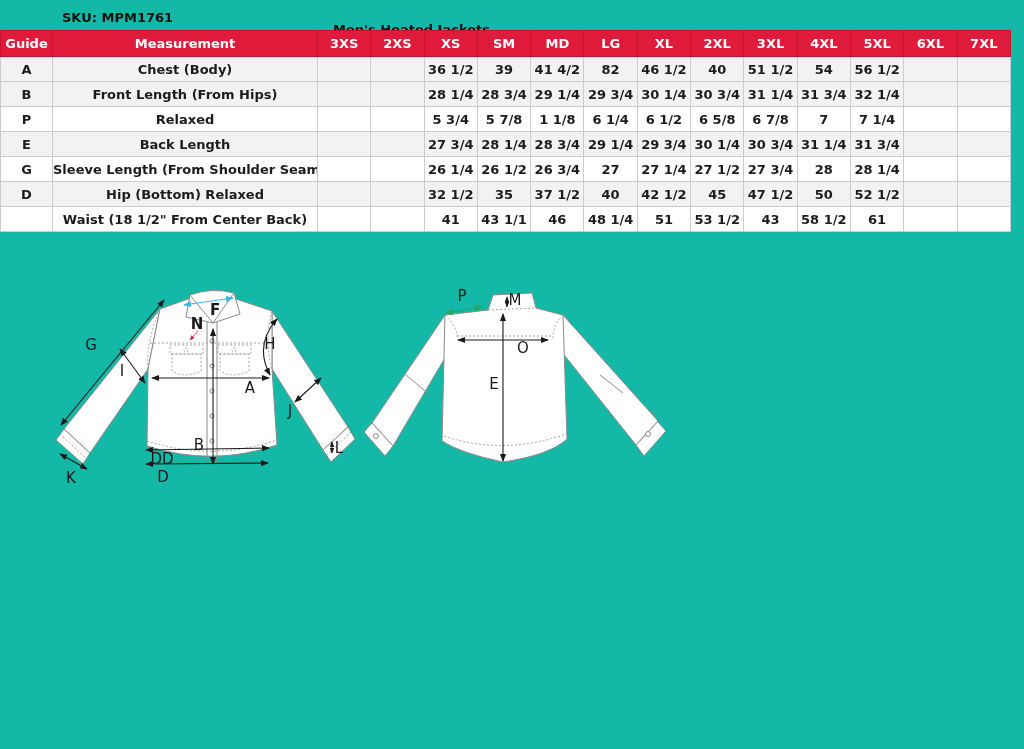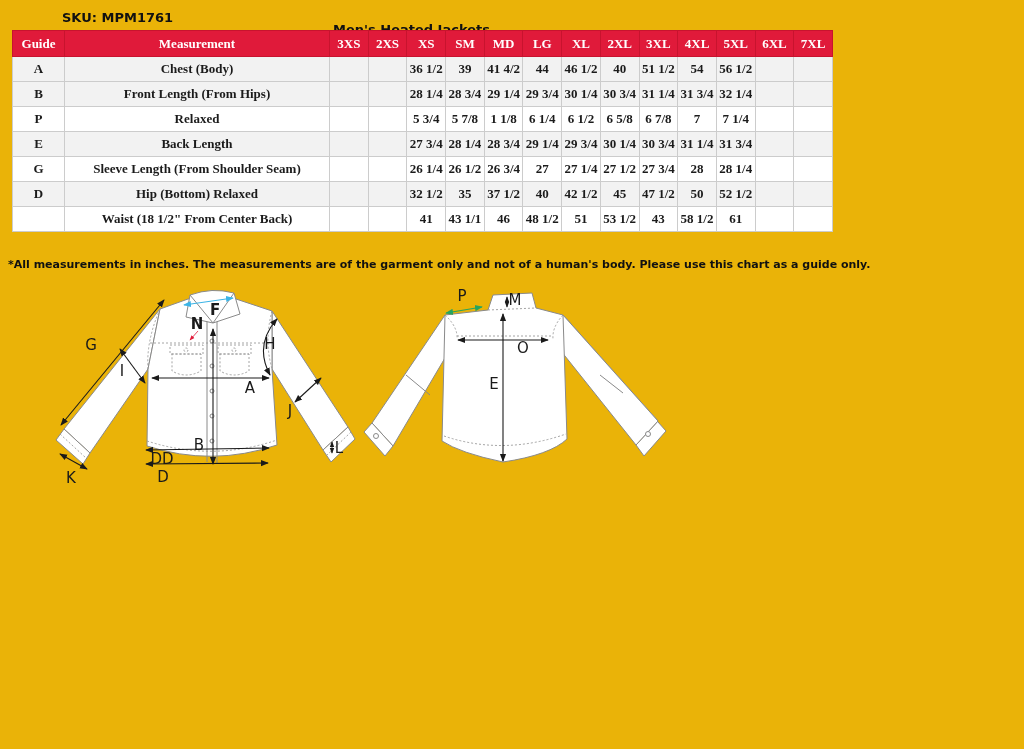--- a/index.html
+++ b/index.html
@@ -1,22 +1,22 @@
 <!DOCTYPE html>
 <html><head>
 <meta charset="utf-8">
 <style>
   html,body{margin:0;padding:0;background:#ffffff;}
-  #page{position:relative;width:1024px;height:749px;background:#eab308;overflow:hidden;
+  #page{position:relative;width:1024px;height:749px;background:#14b8a6;overflow:hidden;
         font-family:"DejaVu Sans","Liberation Sans",sans-serif;}
   .titletext{position:absolute;top:10px;font-size:13px;font-weight:bold;color:#111;white-space:nowrap;}
   #sku{left:62px;}
   #charttitle{left:333px;margin-top:12px;}
-  table#sizetable{position:absolute;left:12px;top:30px;width:821px;border-collapse:collapse;
-        table-layout:fixed;font-family:Liberation Serif, serif;}
+  table#sizetable{position:absolute;left:0;top:30px;width:1011px;border-collapse:collapse;
+        table-layout:fixed;}
   #sizetable th{background:#e01a3a;color:#ffffff;font-size:13px;font-weight:bold;height:25px;
         border:1px solid #c8132e;padding:0;text-align:center;}
   #sizetable td{border:1px solid #cccccc;height:24px;text-align:center;font-size:13px;
         font-weight:bold;color:#1b1b1b;background:#ffffff;padding:0;white-space:nowrap;overflow:hidden;}
   #sizetable tr.alt td{background:#f2f2f2;}
   #footnote{position:absolute;left:8px;top:258px;font-size:11px;font-weight:bold;color:#111;white-space:nowrap;}
   svg.diag{position:absolute;}
   svg text{font-family:"DejaVu Sans","Liberation Sans",sans-serif;fill:#1a1a1a;font-size:15px;text-anchor:middle;}
 </style>
 </head>
@@ -66,21 +66,21 @@
       </thead>
     <tbody>
         <tr class="alt">
           <td>A</td>
           <td>Chest (Body)</td>
           <td></td>
           <td></td>
           <td>36 1/2</td>
           <td>39</td>
           <td>41 4/2</td>
-          <td>44</td>
+          <td>82</td>
           <td>46 1/2</td>
           <td>40</td>
           <td>51 1/2</td>
           <td>54</td>
           <td>56 1/2</td>
           <td></td>
           <td></td>
         </tr>
         <tr class="alt">
           <td>B</td>
@@ -168,33 +168,32 @@
           <td></td>
         </tr>
         <tr>
           <td></td>
           <td>Waist (18 1/2" From Center Back)</td>
           <td></td>
           <td></td>
           <td>41</td>
           <td>43 1/1</td>
           <td>46</td>
-          <td>48 1/2</td>
+          <td>48 1/4</td>
           <td>51</td>
           <td>53 1/2</td>
           <td>43</td>
           <td>58 1/2</td>
           <td>61</td>
           <td></td>
           <td></td>
         </tr>
       </tbody>
   </table>
 
-  <div id="footnote">*All measurements in inches. The measurements are of the garment only and not of a human's body. Please use this chart as a guide only.</div>
 
   <svg class="diag" style="left:50px;top:283px" width="310" height="215" viewBox="0 0 310 215">
     <defs>
       <marker id="fa-e" viewBox="0 0 10 10" refX="8" refY="5" markerWidth="8" markerHeight="8" orient="auto">
           <path d="M0,1.5 L9,5 L0,8.5 Z" fill="#1a1a1a"></path>
         </marker>
       <marker id="fa-s" viewBox="0 0 10 10" refX="8" refY="5" markerWidth="8" markerHeight="8" orient="auto-start-reverse">
           <path d="M0,1.5 L9,5 L0,8.5 Z" fill="#1a1a1a"></path>
         </marker>
       <marker id="fc-e" viewBox="0 0 10 10" refX="8" refY="5" markerWidth="8" markerHeight="8" orient="auto">

